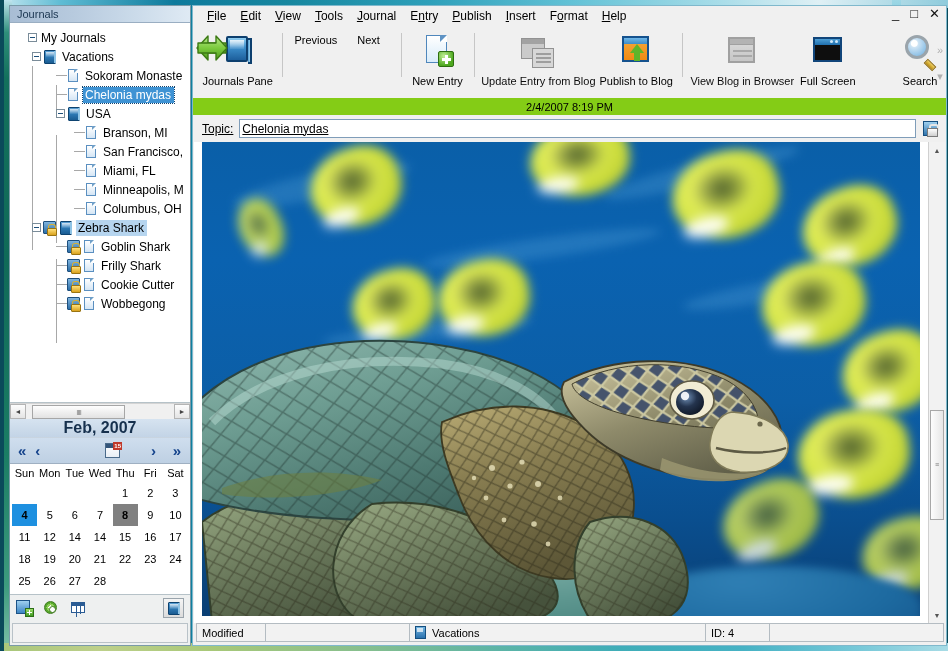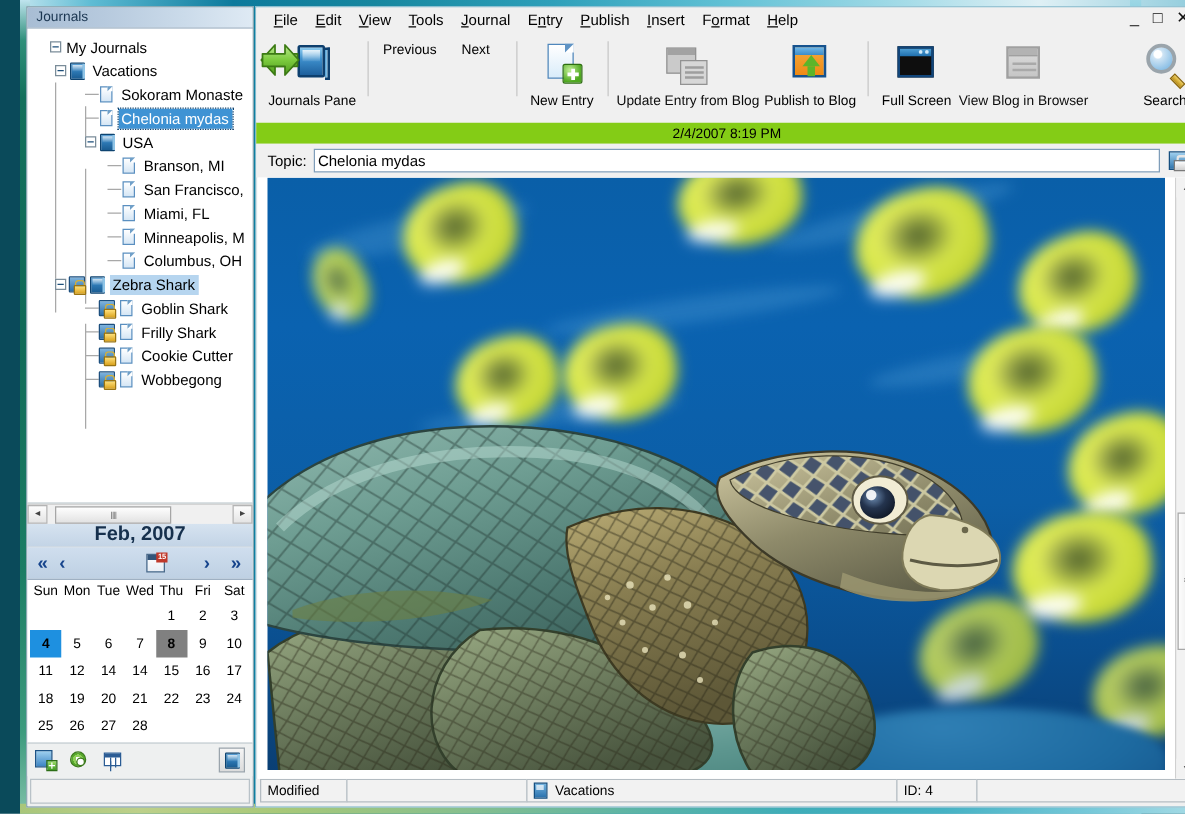--- a/index.html
+++ b/index.html
@@ -7,21 +7,21 @@
     margin: 0; padding: 0;
     width: 948px; height: 651px;
     overflow: hidden;
     font-family: "Liberation Sans", sans-serif;
     font-size: 11px;
   }
   body { background: #0a4a5a; }
 
   
   #window-frame {
-    position: absolute; left: 16px; top: 0;
+    position: absolute; left: 4px; top: 0;
     width: 897px; height: 651px;
     background: linear-gradient(to right,#9fd4e0 0%, #2fa6c4 8%, #0f7e9e 20%, #1a90ae 35%, #3fb2cc 55%, #7fcede 72%, #b8e2ec 88%, #7ec4d6 100%);
     padding: 0;
   }
   #frame-top {
     position: absolute; left:0; top:0; width:948px; height:8px;
     background: linear-gradient(to right,#bfe4ee 0%, #5fbcd4 6%, #0d7a9c 18%, #17879f 30%, #2ea0ba 45%, #63c2d6 60%, #a6dce8 75%, #dff0f5 86%, #8ccadb 100%);
   }
   #frame-left {
     position:absolute; left:0; top:0; width:8px; height:651px;
@@ -402,21 +402,21 @@
     border:1px solid #8a6508; transform: rotate(45deg); text-decoration:none;
   }
 
   
   #date-row {
     height:17px; flex:0 0 17px; display:flex; align-items:center; justify-content:center;
     font-size:11px; color:#000; background:#84cc16;
   }
   #topic-row {
     height:27px; flex:0 0 27px; display:flex; align-items:center;
-    padding:0 6px 0 9px; background:#f0f0f0; gap:6px;
+    padding:0 6px 0 9px; background:#f0f0f0; gap:6px;text-decoration:underline;
   }
   #topic-label { font-size:12px; color:#000; }
   #topic-input {
     flex:1 1 auto; height:19px;
     border:1px solid #7f9db9; background:#ffffff;
     font-family:"Liberation Sans", sans-serif; font-size:12px;
     padding:0 2px; color:#000; outline:none;
   }
   #topic-lock { width:18px; height:18px; position:relative; cursor:pointer; }
   #topic-lock i{
@@ -856,31 +856,31 @@
         <span class="tb-label">Update Entry from Blog</span>
       </div>
       <div class="tb-btn">
         <span class="tb-ico i-publishblog">
             <i></i>
             <u></u>
           </span>
         <span class="tb-label">Publish to Blog</span>
       </div>
       <div class="tb-sep"></div>
+      <div class="tb-btn" style="opacity: 0.95;">
+        <span class="tb-ico i-viewblog">
+            <i></i>
+          </span>
+        <span class="tb-label">View Blog in Browser</span>
+      </div>
       <div class="tb-btn">
         <span class="tb-ico i-fullscreen">
             <i></i>
           </span>
         <span class="tb-label">Full Screen</span>
-      </div>
-      <div class="tb-btn" style="opacity: 0.95;">
-        <span class="tb-ico i-viewblog">
-            <i></i>
-          </span>
-        <span class="tb-label">View Blog in Browser</span>
       </div>
       <div class="tb-btn" style="margin-left:34px;">
         <span class="tb-ico i-search">
             <i></i>
             <u></u>
           </span>
         <span class="tb-label">Search</span>
       </div>
       <div id="tb-overflow">
         <span>»</span>

